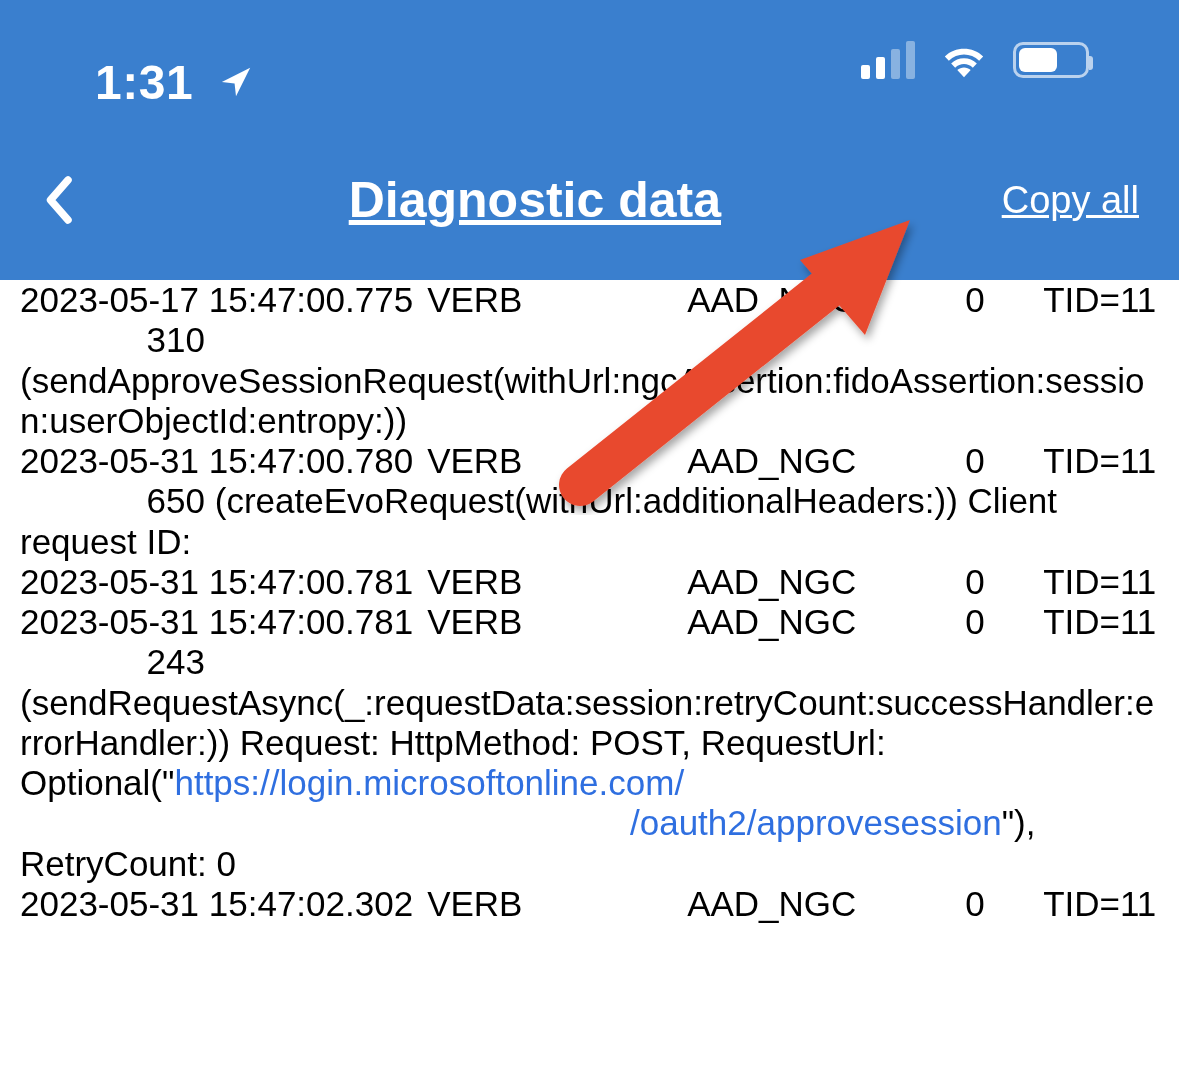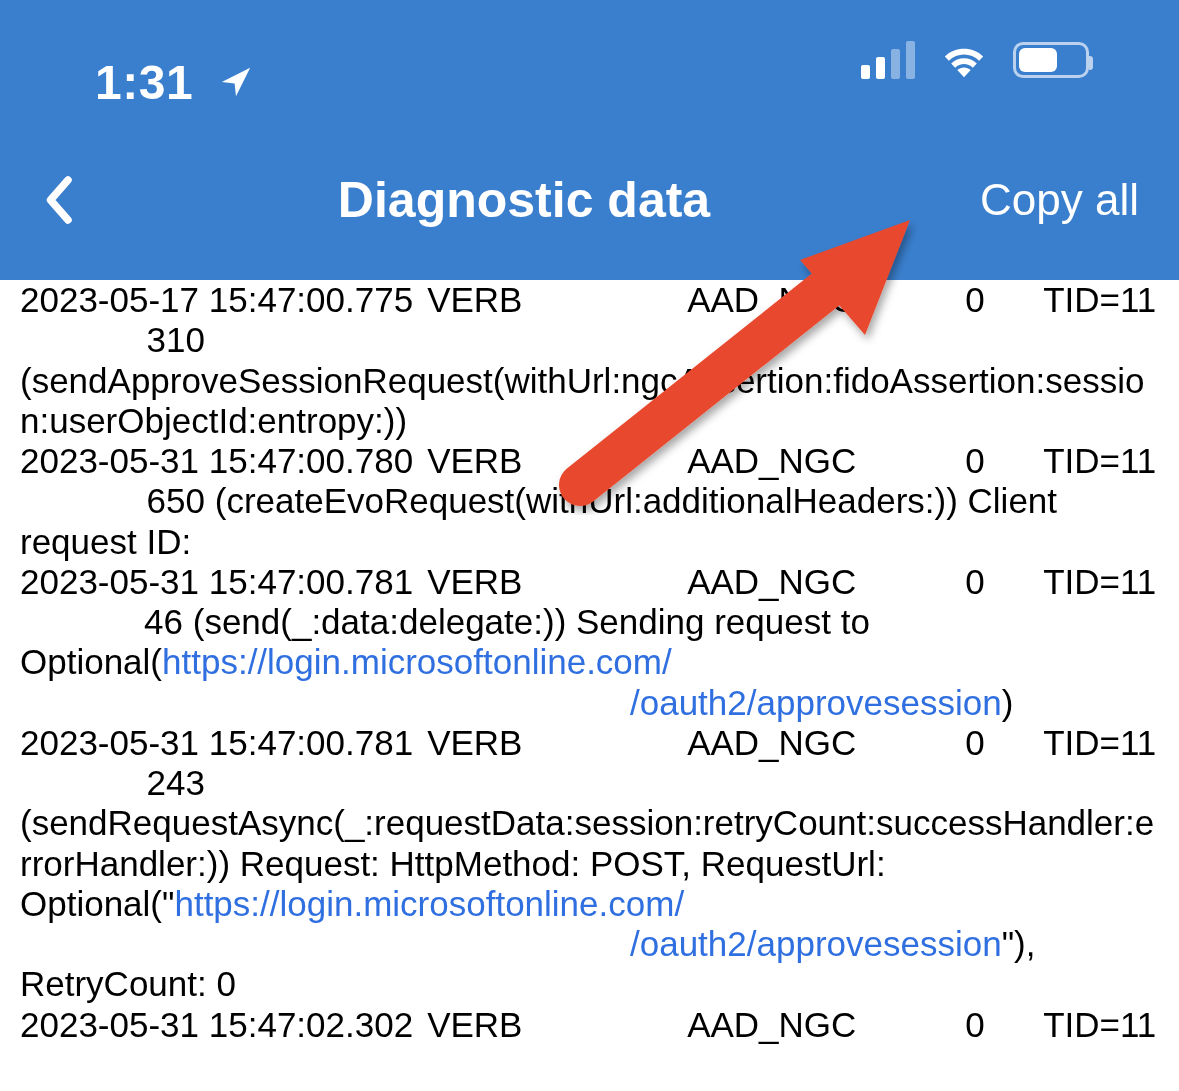--- a/index.html
+++ b/index.html
@@ -12,25 +12,25 @@
   .signal { display: flex; align-items: flex-end; gap: 6px; }
   .signal .bar  { width: 9px; border-radius: 2px; background: #fff; }
   .signal .b1 { height: 14px; }
   .signal .b2 { height: 22px; }
   .signal .b3 { height: 30px; background: rgba(255,255,255,0.4); }
   .signal .b4 { height: 38px; background: rgba(255,255,255,0.4); }
   .wifi svg { display:block; }
   .battery { width: 76px; height: 36px; border: 3px solid rgba(255,255,255,0.65); border-radius: 10px; position: relative; display:flex; align-items:center; padding:3px; }
   .battery::after { content:""; position:absolute; right:-7px; top:11px; width:4px; height:14px; background: rgba(255,255,255,0.65); border-radius: 0 3px 3px 0; }
   .battery .fill { width: 60%; height: 100%; background:#fff; border-radius:6px; }
-  .nav-bar { height: 160px; display:flex; align-items:center; justify-content:space-between; padding: 0 40px 0 28px; }
+  .nav-bar { height: 160px; display:flex; align-items:center; justify-content:space-between; padding: 0 40px 0 28px; text-decoration: underline; }
   .back-btn { width:60px; height:60px; display:flex; align-items:center; justify-content:center; cursor:pointer; }
   .back-btn svg { display:block; }
   .title    { font-size: 50px; font-weight: 700; text-align:center; flex:1; }
-  .copy-btn { font-size: 44px; font-weight: 400; cursor:pointer; padding-left:20px; }
+  .copy-btn { font-size: 38px; font-weight: 400; cursor:pointer; padding-left:20px; }
   .log { padding: 0 20px; font-size: 35px; line-height: 1.15; color:#000; white-space: normal; word-break: break-word; }
   .log a, .log .link { color:#2f6fe0; text-decoration:none; }
   .log-row { display:flex; }
   .lt { flex: 0 0 378px; }
   .ll { flex: 0 0 260px; margin-left: 14px; }
   .lc { flex: 0 0 278px; }
   .lz { flex: 0 0 78px; }
   .tid { flex: 0 0 auto; }
   .lt,.ll,.lc,.lz,.tid { white-space: pre; }
   .indent-num { display:inline-block; width:185px; text-align:right; }
@@ -113,24 +113,20 @@
       <span class="indent-num">650</span><span> (createEvoRequest(withUrl:additionalHeaders:)) Client request ID:</span>
     </div>
 
     <div class="log-row">
       <span class="lt">2023-05-31 15:47:00.781</span>
       <span class="ll">VERB</span>
       <span class="lc">AAD_NGC</span>
       <span class="lz">0</span>
       <span class="tid">TID=11</span>
     </div>
-    <div class="msgline">
-      <span class="indent-num2">46</span><span> (send(_:data:delegate:)) Sending request to Optional(</span><span class="link">https://login.microsoftonline.com/</span>
-      <span style="display:inline-block; width:610px;"></span><span class="link">/oauth2/approvesession</span><span>)</span>
-    </div>
 
     <div class="log-row">
       <span class="lt">2023-05-31 15:47:00.781</span>
       <span class="ll">VERB</span>
       <span class="lc">AAD_NGC</span>
       <span class="lz">0</span>
       <span class="tid">TID=11</span>
     </div>
     <div class="msgline">
       <span class="indent-num">243</span><br>

